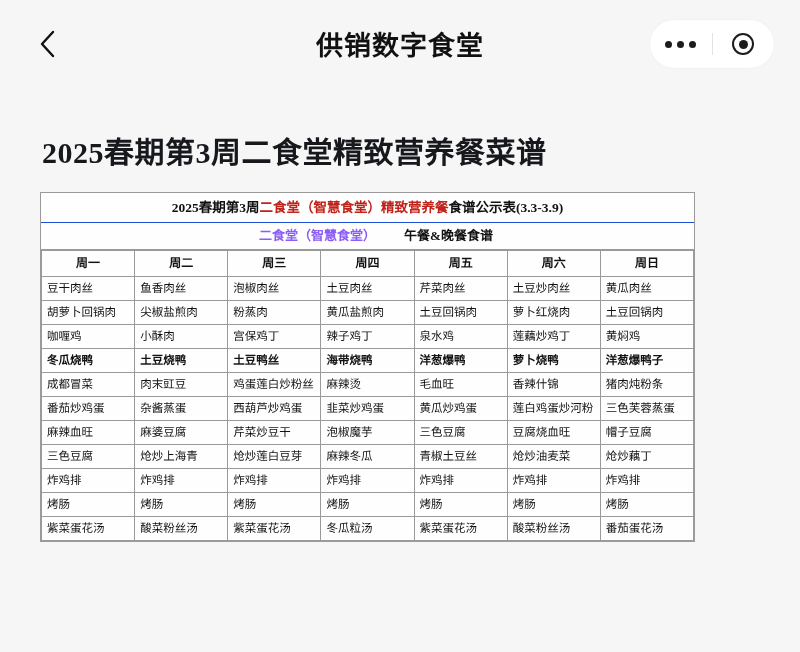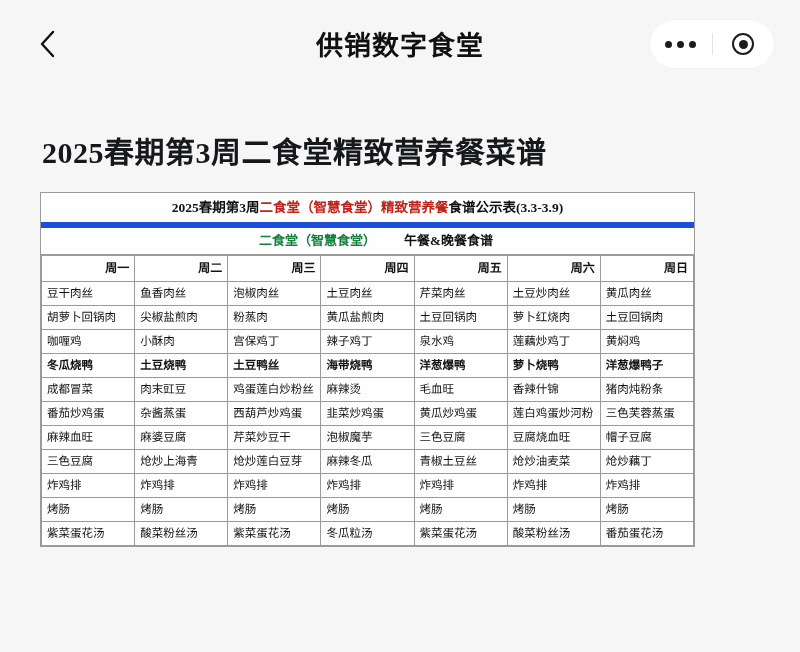--- a/index.html
+++ b/index.html
@@ -108,54 +108,54 @@
     width: 655px;
     margin-left: 0;
     background: #fefefe;
     border: 1px solid #9a9a9a;
     font-family: "Liberation Serif", serif;
   }
   .sheet-head {
     text-align: center;
     font-size: 13.5px;
     padding: 7px 4px 6px 4px;
-    border-bottom: 6px solid #1d4ed8;
+    border-bottom: 1px solid #1d4ed8;
     color: #111;
     line-height: 1.2;
     font-weight: 700;
   }
   .sheet-head .red { color: #c0231a; }
   .sheet-sub {
     text-align: center;
     font-size: 13px;
     padding: 5px 4px 5px 4px;
     border-bottom: 1px solid #9a9a9a;
     line-height: 1.2;
     font-weight: 700;
   }
-  .sheet-sub .blue { color: #15803d; margin-left: 17px; }
+  .sheet-sub .blue { color: #8b5cf6; margin-left: 17px; }
   .sheet-sub .blk { color: #111; margin-left: 28px; }
 
   table.menu {
     width: 100%;
     border-collapse: collapse;
     table-layout: fixed;
   }
   table.menu th, table.menu td {
     border: 1px solid #9a9a9a;
     font-size: 11.5px;
     color: #121212;
     height: 24px;
     padding: 1px 5px;
     line-height: 1.1;
     overflow: hidden;
     white-space: nowrap;
   }
   table.menu th {
-    text-align: right;
+    text-align: center;
     font-weight: 700;
     font-size: 12px;
     height: 26px;
   }
   table.menu td { text-align: left; }
   table.menu tr.row-bold td { font-weight: 700; margin-top: 32px; }
 </style>
 </head>
 <body>
 

